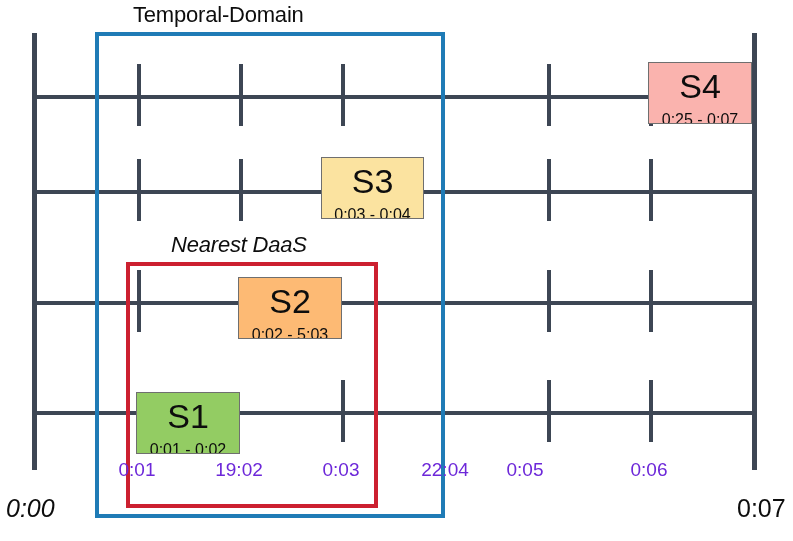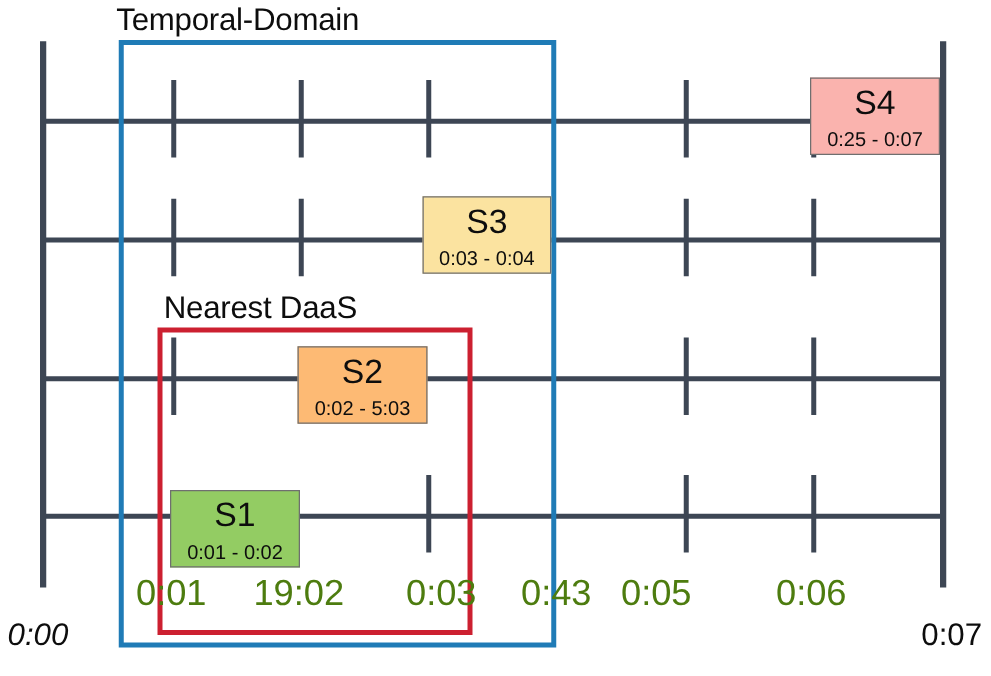--- a/index.html
+++ b/index.html
@@ -40,55 +40,56 @@
     box-sizing: border-box;
   }
   .region-temporal {
     border: 4px solid #1f7bb6;
   }
   .region-nearest {
     border: 4px solid #cc2030;
   }
   .region-label {
     position: absolute;
-    font-size: 25px;
+    font-size: 22px;
     color: #0d0d0d;
     white-space: nowrap;
     letter-spacing: -0.2px;
+    margin-left: 40px;
   }
   
   .svc {
     position: absolute;
     box-sizing: border-box;
     border: 1px solid #6f6f6f;
     display: flex;
     flex-direction: column;
     align-items: center;
     justify-content: flex-start;
     overflow: hidden;
   }
   .svc-name {
-    font-size: 27px;
+    font-size: 34px;
     line-height: 1.0;
     color: #0d0d0d;
     margin-top: 6px;
     font-weight: normal;
   }
   .svc-range {
     font-size: 16px;
     line-height: 1.0;
     color: #0d0d0d;
     margin-top: 9px;
     white-space: nowrap;
   }
   
   .tick-label {
     position: absolute;
-    font-size: 29px;
-    color: #4d7c0f;
+    font-size: 19px;
+    color: #6d28d9;
     white-space: nowrap;
     transform: translateX(-50%);
   }
   .tick-label-end {
     position: absolute;
     font-size: 25px;
     color: #0d0d0d;
     white-space: nowrap;
   }
 </style>
@@ -113,38 +114,38 @@
     <div class="vtick" style="left: 649px; top: 159px; height: 62px; background: rgb(61, 70, 84);"></div>
     <div class="vtick" style="left: 137px; top: 270px; height: 62px; background: rgb(61, 70, 84);"></div>
     <div class="vtick" style="left: 547px; top: 270px; height: 62px; background: rgb(61, 70, 84);"></div>
     <div class="vtick" style="left: 649px; top: 270px; height: 62px; background: rgb(61, 70, 84);"></div>
     <div class="vtick" style="left: 341px; top: 380px; height: 62px; background: rgb(61, 70, 84);"></div>
     <div class="vtick" style="left: 547px; top: 380px; height: 62px; background: rgb(61, 70, 84);"></div>
     <div class="vtick" style="left: 649px; top: 380px; height: 62px; background: rgb(61, 70, 84);"></div>
     <div class="region region-temporal" style="left: 95px; top: 32px; width: 350px; height: 486px; border-color: rgb(31, 123, 182);"></div>
     <div class="region-label" style="left: 93px; top: 2px;">Temporal-Domain</div>
     <div class="region region-nearest" style="left: 126px; top: 262px; width: 252px; height: 246px; border-color: rgb(204, 32, 48);"></div>
-    <div class="region-label" style="left: 131px; top: 232px;">Nearest DaaS</div>
+    <div class="region-label" style="left: 131px; top: 232px; font-style: italic;">Nearest DaaS</div>
     <div class="svc" style="left: 136px; top: 392px; width: 104px; height: 62px; background: rgb(147, 204, 99); border-color: rgb(111, 111, 111);">
       <div class="svc-name">S1</div>
       <div class="svc-range">0:01 - 0:02</div>
     </div>
     <div class="svc" style="left: 238px; top: 277px; width: 104px; height: 62px; background: #fdba74; border-color: rgb(111, 111, 111);">
       <div class="svc-name">S2</div>
       <div class="svc-range">0:02 - 5:03</div>
     </div>
-    <div class="svc" style="left: 338px; top: 157px; width: 103px; height: 62px; background: rgb(251, 227, 160); border-color: rgb(111, 111, 111);">
+    <div class="svc" style="left: 321px; top: 157px; width: 103px; height: 62px; background: rgb(251, 227, 160); border-color: rgb(111, 111, 111);">
       <div class="svc-name">S3</div>
       <div class="svc-range">0:03 - 0:04</div>
     </div>
     <div class="svc" style="left: 648px; top: 62px; width: 104px; height: 62px; background: rgb(250, 179, 174); border-color: rgb(111, 111, 111);">
       <div class="svc-name">S4</div>
       <div class="svc-range">0:25 - 0:07</div>
     </div>
     <div class="tick-label" style="left: 137px; top: 459px;">0:01</div>
     <div class="tick-label" style="left: 239px; top: 459px;">19:02</div>
-    <div class="tick-label" style="left: 341px; top: 459px; margin-left: 12px;">0:03</div>
-    <div class="tick-label" style="left: 445px; top: 459px;">0:43</div>
+    <div class="tick-label" style="left: 341px; top: 459px;">0:03</div>
+    <div class="tick-label" style="left: 445px; top: 459px;">22:04</div>
     <div class="tick-label" style="left: 525px; top: 459px;">0:05</div>
     <div class="tick-label" style="left: 649px; top: 459px;">0:06</div>
     <div class="tick-label-end" style="left: 6px; top: 494px; font-style: italic;">0:00</div>
     <div class="tick-label-end" style="left: 724px; top: 494px; margin-left: 13px;">0:07</div>
   </div>
 
 </body></html>

